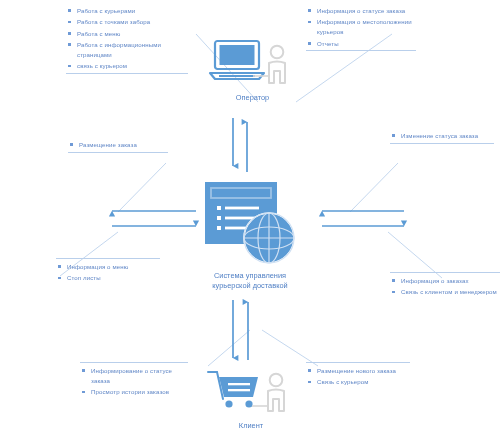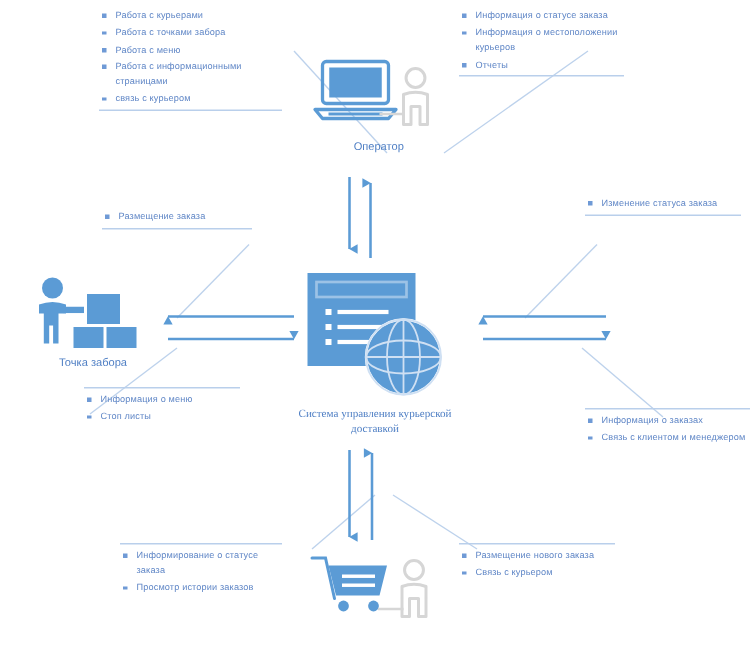--- a/index.html
+++ b/index.html
@@ -219,35 +219,22 @@
         <line x1="12" y1="38" x2="48" y2="38" stroke="#5b9bd5" stroke-width="2"></line>
 
         <circle cx="70" cy="14" r="6.3" fill="none" stroke="#d6d6d6" stroke-width="2"></circle>
         <path d="M62,25 q8,-3 16,0 l0,20 -5,0 0,-12 -6,0 0,12 -5,0 Z" fill="none" stroke="#d6d6d6" stroke-width="2" stroke-linejoin="round"></path>
         <line x1="46" y1="38" x2="63" y2="38" stroke="#d6d6d6" stroke-width="1.6"></line>
       </svg>
     </div>
     <div class="caption">Оператор</div>
   </div>
 
-  <div class="node" style="left:14px; top:182px; width:96px;">
-    <div class="art" style="width:92px; height:52px;">
-      <svg width="92" height="52" viewBox="0 0 92 52" xmlns="http://www.w3.org/2000/svg">
-        <circle cx="19" cy="10" r="7" fill="#5b9bd5"></circle>
-        <path d="M10,21 q9,-3.5 18,0 l0,6 -5,0 0,20 -3.6,0 0,-12 -2.6,0 0,12 -3.6,0 0,-20 -3.2,0 Z" fill="#5b9bd5"></path>
-        <rect x="26" y="22.5" width="14" height="4.2" fill="#5b9bd5"></rect>
-        <rect x="42" y="14" width="22" height="20" fill="#5b9bd5"></rect>
-        <rect x="33" y="36" width="20" height="14" fill="#5b9bd5"></rect>
-        <rect x="55" y="36" width="20" height="14" fill="#5b9bd5"></rect>
-      </svg>
-    </div>
-    <div class="caption">Точка забора</div>
-  </div>
-
-  <div class="node hub" style="left:203px; top:180px; width:95px;font-family:Liberation Serif, serif;">
+
+  <div class="node hub" style="left:203px; top:180px; width:95px;">
     <div class="art" style="width:95px; height:88px;">
       <svg width="95" height="88" viewBox="0 0 95 88" xmlns="http://www.w3.org/2000/svg">
 
         <rect x="2" y="2" width="72" height="62" fill="#5b9bd5"></rect>
         <rect x="8" y="8" width="60" height="10" fill="none" stroke="#9cc2e6" stroke-width="1.8"></rect>
 
         <rect x="14" y="26" width="4" height="4" fill="#ffffff"></rect>
         <rect x="22" y="26.6" width="34" height="2.8" fill="#ffffff"></rect>
         <rect x="14" y="36" width="4" height="4" fill="#ffffff"></rect>
         <rect x="22" y="36.6" width="34" height="2.8" fill="#ffffff"></rect>
@@ -277,15 +264,16 @@
         <rect x="24" y="17" width="22" height="2.3" fill="#ffffff"></rect>
         <rect x="24" y="23" width="22" height="2.3" fill="#ffffff"></rect>
         <circle cx="25" cy="38" r="3.6" fill="#5b9bd5"></circle>
         <circle cx="45" cy="38" r="3.6" fill="#5b9bd5"></circle>
 
         <circle cx="72" cy="14" r="6.3" fill="none" stroke="#d6d6d6" stroke-width="2"></circle>
         <path d="M64,25 q8,-3 16,0 l0,20 -5,0 0,-12 -6,0 0,12 -5,0 Z" fill="none" stroke="#d6d6d6" stroke-width="2" stroke-linejoin="round"></path>
         <line x1="48" y1="40" x2="65" y2="40" stroke="#d6d6d6" stroke-width="1.6"></line>
       </svg>
     </div>
+    <div class="caption">Клиент</div>
   </div>
 
 </div>
 
 </body></html>

